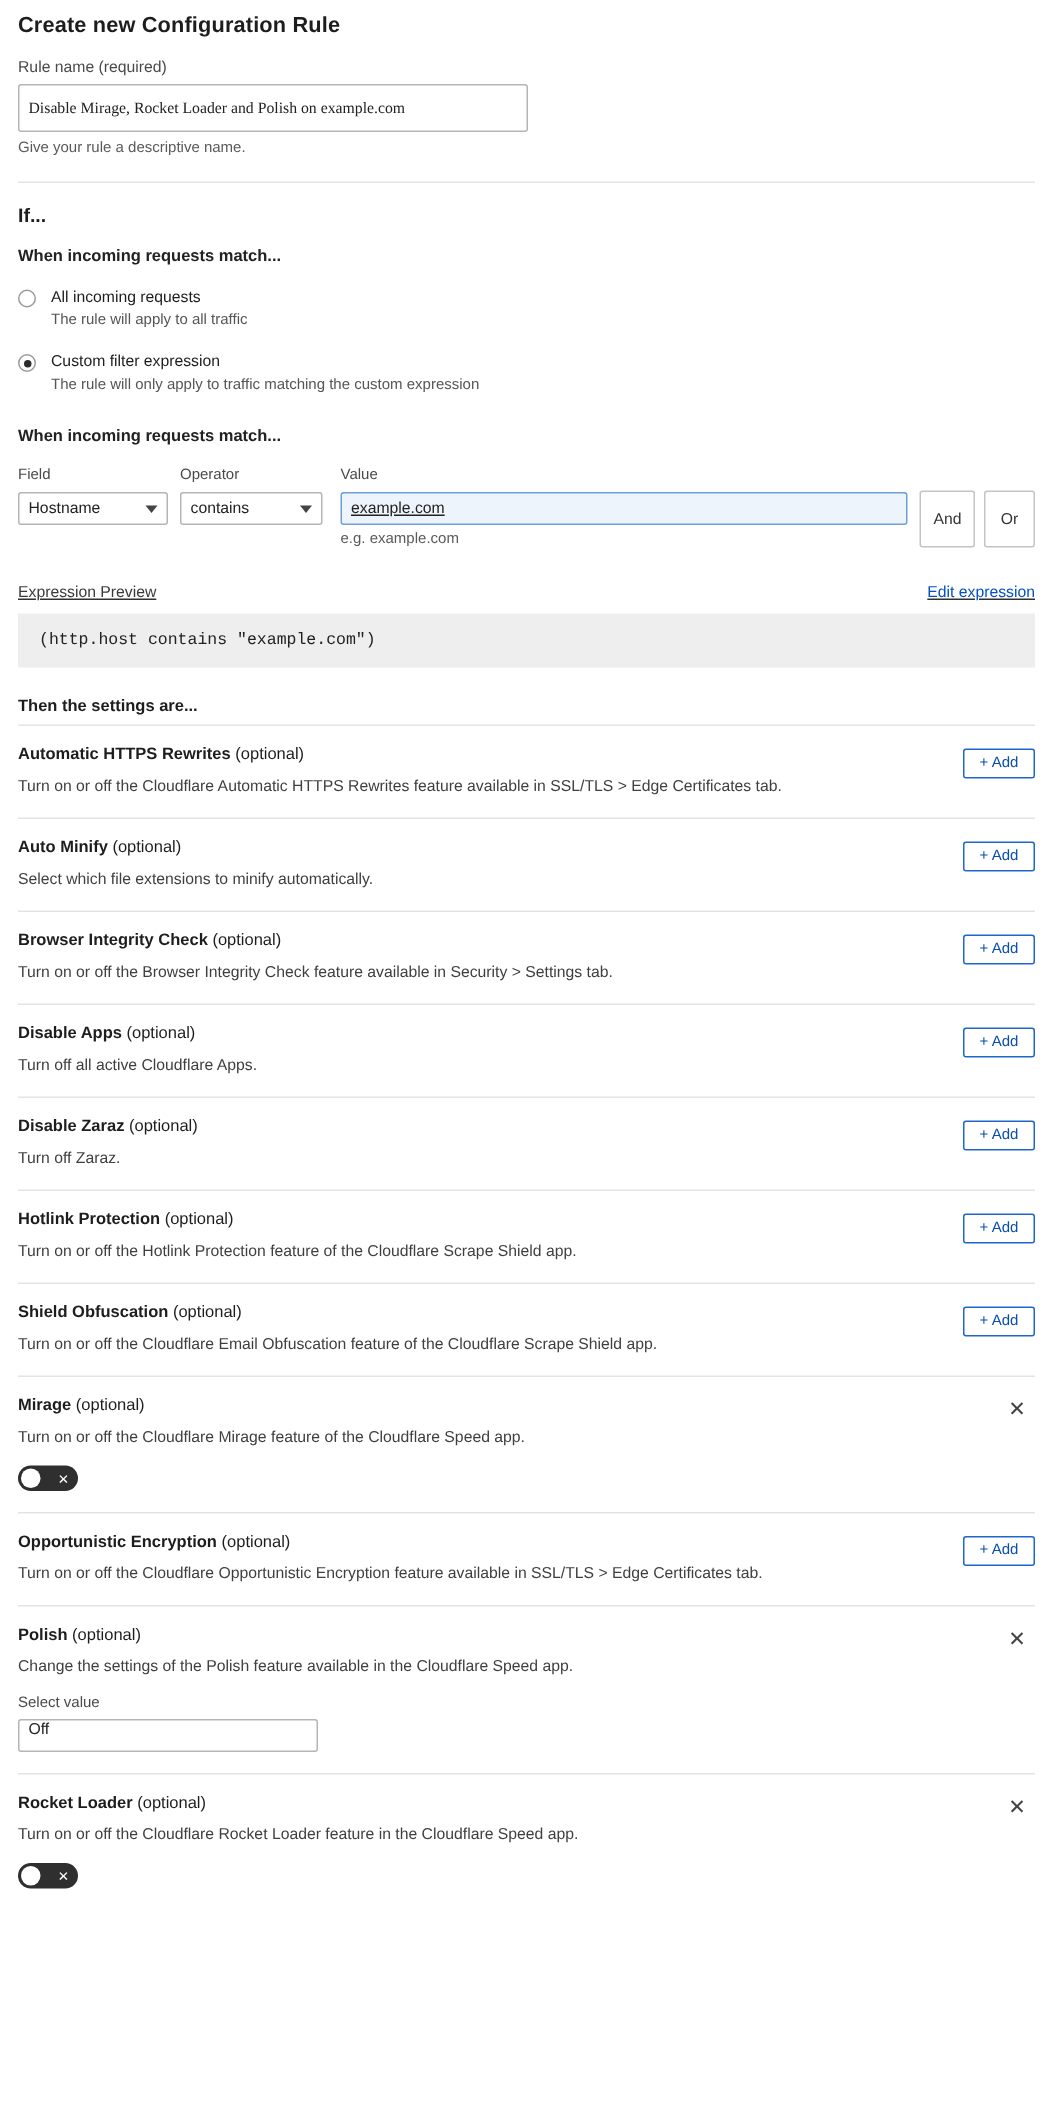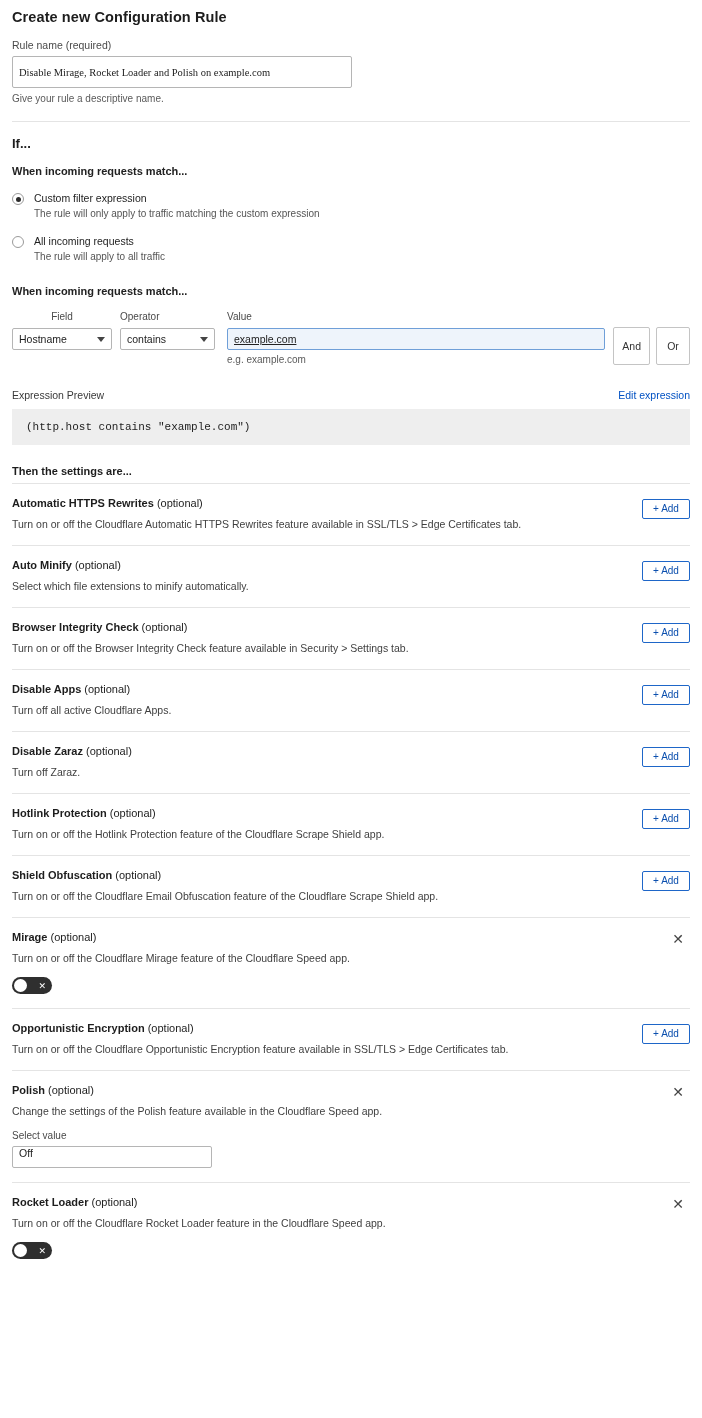--- a/index.html
+++ b/index.html
@@ -99,21 +99,21 @@
     font-size: 10px;
     color: #555;
     margin-top: 2px;
     line-height: 13px;
   }
   .filter-row {
     display: flex;
     align-items: flex-start;
     margin-top: 4px;
   }
-  .col-field { width: 100px; margin-right: 8px; text-align: center; }
+  .col-field { width: 100px; margin-right: 8px; }
   .col-operator { width: 95px; margin-right: 12px; }
   .col-value { flex: 1 1 auto; }
   .col-buttons { margin-left: 8px; display: flex; align-items: flex-start; padding-top: 16px;}
   .small-label {
     font-size: 10px;
     color: #4a4a4a;
     margin-bottom: 4px;
     height: 13px;
   }
   .select {
@@ -168,20 +168,21 @@
     cursor: pointer;
     font-family: "Liberation Sans", sans-serif;
     padding: 0 8px;
   }
   .btn-or { margin-left: 6px; }
   .expr-header {
     display: flex;
     justify-content: space-between;
     align-items: baseline;
     margin-top: 24px;
+    text-decoration: underline;
   }
   .expr-label {
     font-size: 10.5px;
     color: #3a3a3a;
   }
   .edit-expr {
     font-size: 10.5px;
     color: #0051c3;
     text-decoration: none;
     cursor: pointer;
@@ -302,32 +303,32 @@
   <div class="field-label">Rule name (required)</div>
   <input class="text-input" type="text" value="Disable Mirage, Rocket Loader and Polish on example.com" style="">
   <div class="helper-text">Give your rule a descriptive name.</div>
 
   <hr class="hr">
 
   <div class="section-title">If...</div>
   <div class="subsection-title">When incoming requests match...</div>
 
   <div class="radio-row">
+    <div class="radio"></div>
+    <div class="radio-text">
+      <div class="rt-main">All incoming requests</div>
+      <div class="rt-sub">The rule will apply to all traffic</div>
+    </div>
+  </div>
+
+  <div class="radio-row">
     <div class="radio checked"></div>
     <div class="radio-text">
       <div class="rt-main">Custom filter expression</div>
       <div class="rt-sub">The rule will only apply to traffic matching the custom expression</div>
-    </div>
-  </div>
-
-  <div class="radio-row">
-    <div class="radio"></div>
-    <div class="radio-text">
-      <div class="rt-main">All incoming requests</div>
-      <div class="rt-sub">The rule will apply to all traffic</div>
     </div>
   </div>
 
   <div class="subsection-title" style="margin-top:22px;">When incoming requests match...</div>
 
   <div class="filter-row">
     <div class="col-field">
       <div class="small-label">Field</div>
       <div class="select">
         <span>Hostname</span>

